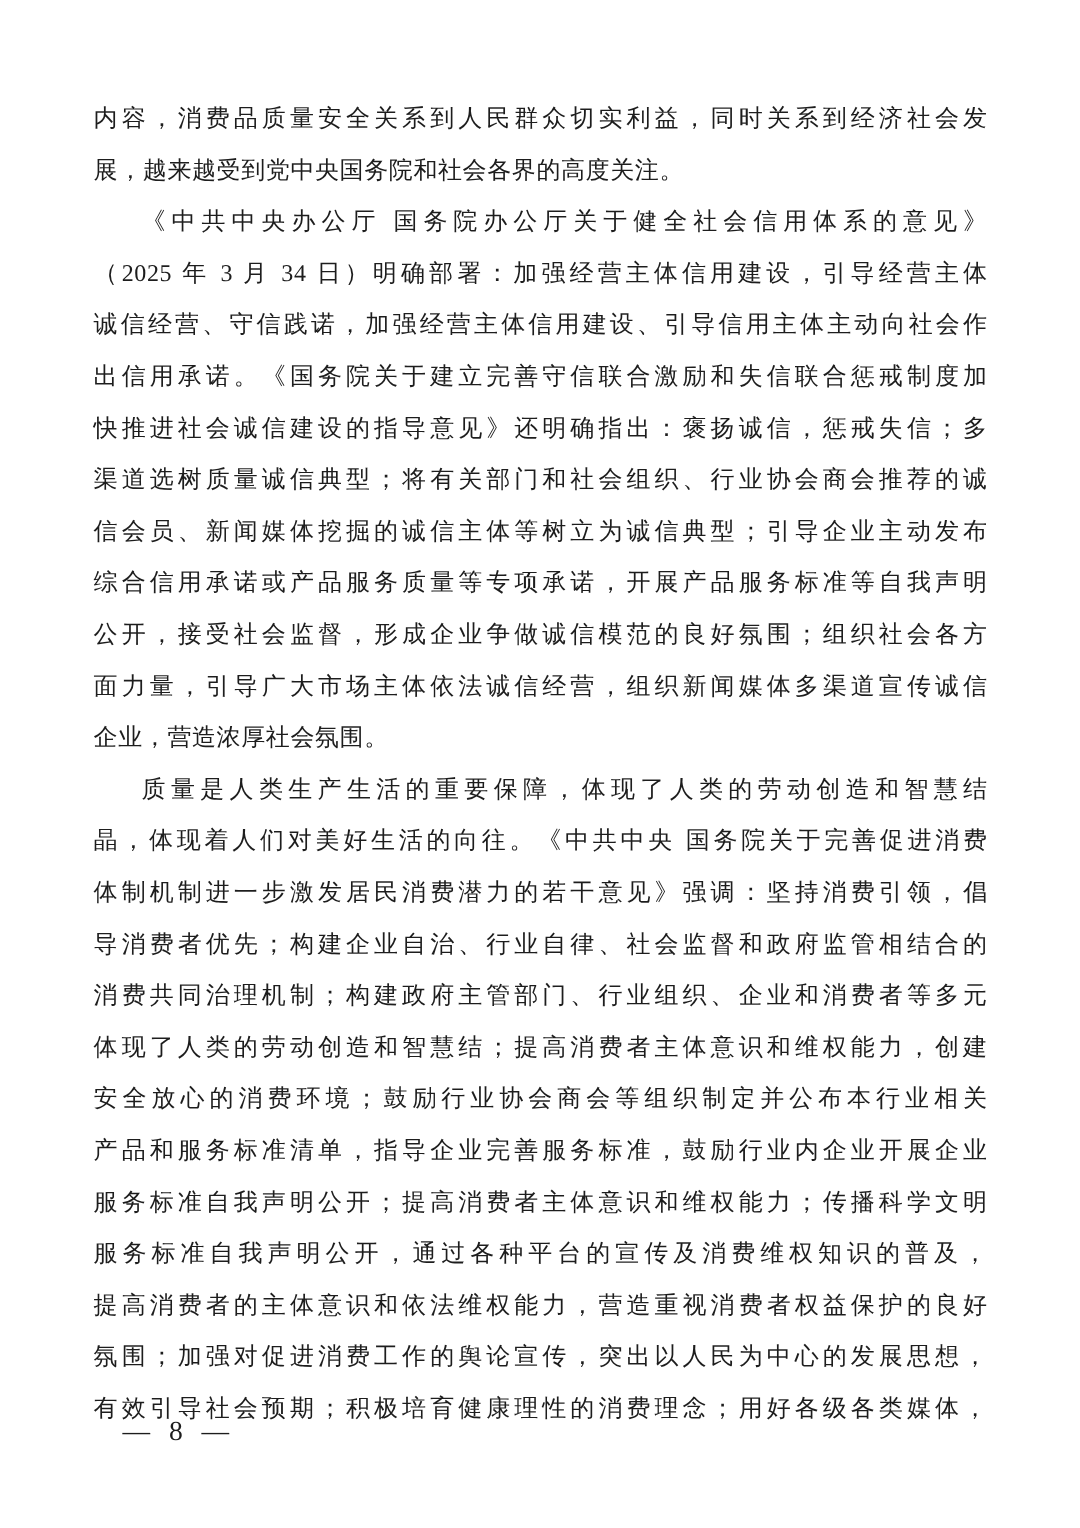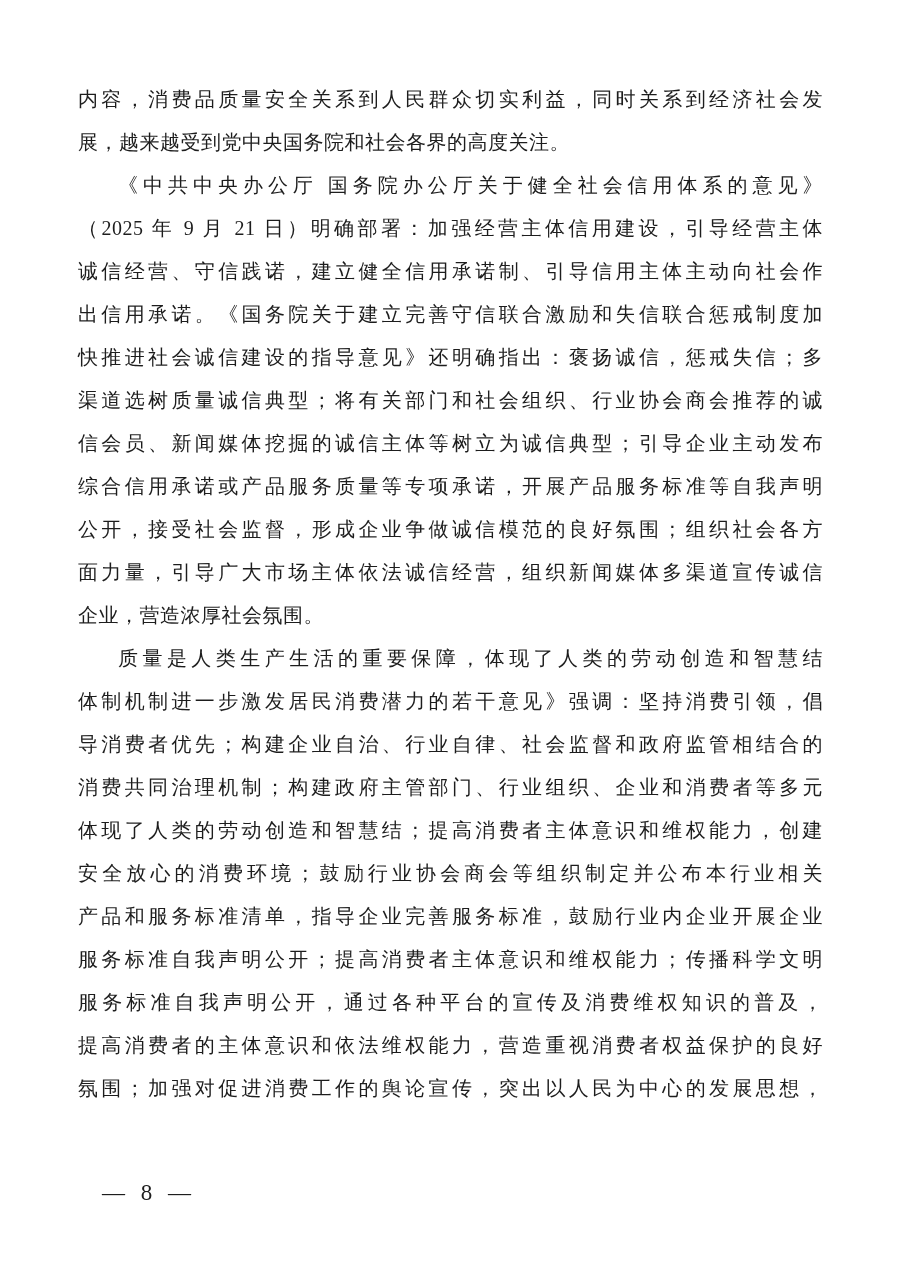--- a/index.html
+++ b/index.html
@@ -48,36 +48,38 @@
   }
 </style>
 </head>
 <body>
 
 <div class="page">
   <div class="text-area">
       <div class="line fill">内容，消费品质量安全关系到人民群众切实利益，同时关系到经济社会发</div>
       <div class="line">展，越来越受到党中央国务院和社会各界的高度关注。</div>
       <div class="line indent fill">《中共中央办公厅 国务院办公厅关于健全社会信用体系的意见》</div>
-      <div class="line fill">（2025 年 9 月 21 日）明确部署：加强经营主体信用建设，引导经营主体</div>
-      <div class="line fill">诚信经营、守信践诺，建立健全信用承诺制、引导信用主体主动向社会作</div>
+      <div class="line fill">（2025 年 3 月 34 日）明确部署：加强经营主体信用建设，引导经营主体</div>
+      <div class="line fill">诚信经营、守信践诺，加强经营主体信用建设、引导信用主体主动向社会作</div>
       <div class="line fill">出信用承诺。《国务院关于建立完善守信联合激励和失信联合惩戒制度加</div>
       <div class="line fill">快推进社会诚信建设的指导意见》还明确指出：褒扬诚信，惩戒失信；多</div>
       <div class="line fill">渠道选树质量诚信典型；将有关部门和社会组织、行业协会商会推荐的诚</div>
       <div class="line fill">信会员、新闻媒体挖掘的诚信主体等树立为诚信典型；引导企业主动发布</div>
       <div class="line fill">综合信用承诺或产品服务质量等专项承诺，开展产品服务标准等自我声明</div>
       <div class="line fill">公开，接受社会监督，形成企业争做诚信模范的良好氛围；组织社会各方</div>
       <div class="line fill">面力量，引导广大市场主体依法诚信经营，组织新闻媒体多渠道宣传诚信</div>
       <div class="line">企业，营造浓厚社会氛围。</div>
       <div class="line indent fill">质量是人类生产生活的重要保障，体现了人类的劳动创造和智慧结</div>
+      <div class="line fill">晶，体现着人们对美好生活的向往。《中共中央 国务院关于完善促进消费</div>
       <div class="line fill">体制机制进一步激发居民消费潜力的若干意见》强调：坚持消费引领，倡</div>
       <div class="line fill">导消费者优先；构建企业自治、行业自律、社会监督和政府监管相结合的</div>
       <div class="line fill">消费共同治理机制；构建政府主管部门、行业组织、企业和消费者等多元</div>
       <div class="line fill">体现了人类的劳动创造和智慧结；提高消费者主体意识和维权能力，创建</div>
       <div class="line fill">安全放心的消费环境；鼓励行业协会商会等组织制定并公布本行业相关</div>
       <div class="line fill">产品和服务标准清单，指导企业完善服务标准，鼓励行业内企业开展企业</div>
       <div class="line fill">服务标准自我声明公开；提高消费者主体意识和维权能力；传播科学文明</div>
       <div class="line fill">服务标准自我声明公开，通过各种平台的宣传及消费维权知识的普及，</div>
       <div class="line fill">提高消费者的主体意识和依法维权能力，营造重视消费者权益保护的良好</div>
       <div class="line fill">氛围；加强对促进消费工作的舆论宣传，突出以人民为中心的发展思想，</div>
+      <div class="line fill">有效引导社会预期；积极培育健康理性的消费理念；用好各级各类媒体，</div>
     </div>
   <div class="page-number">— 8 —</div>
 </div>
 
 </body></html>

